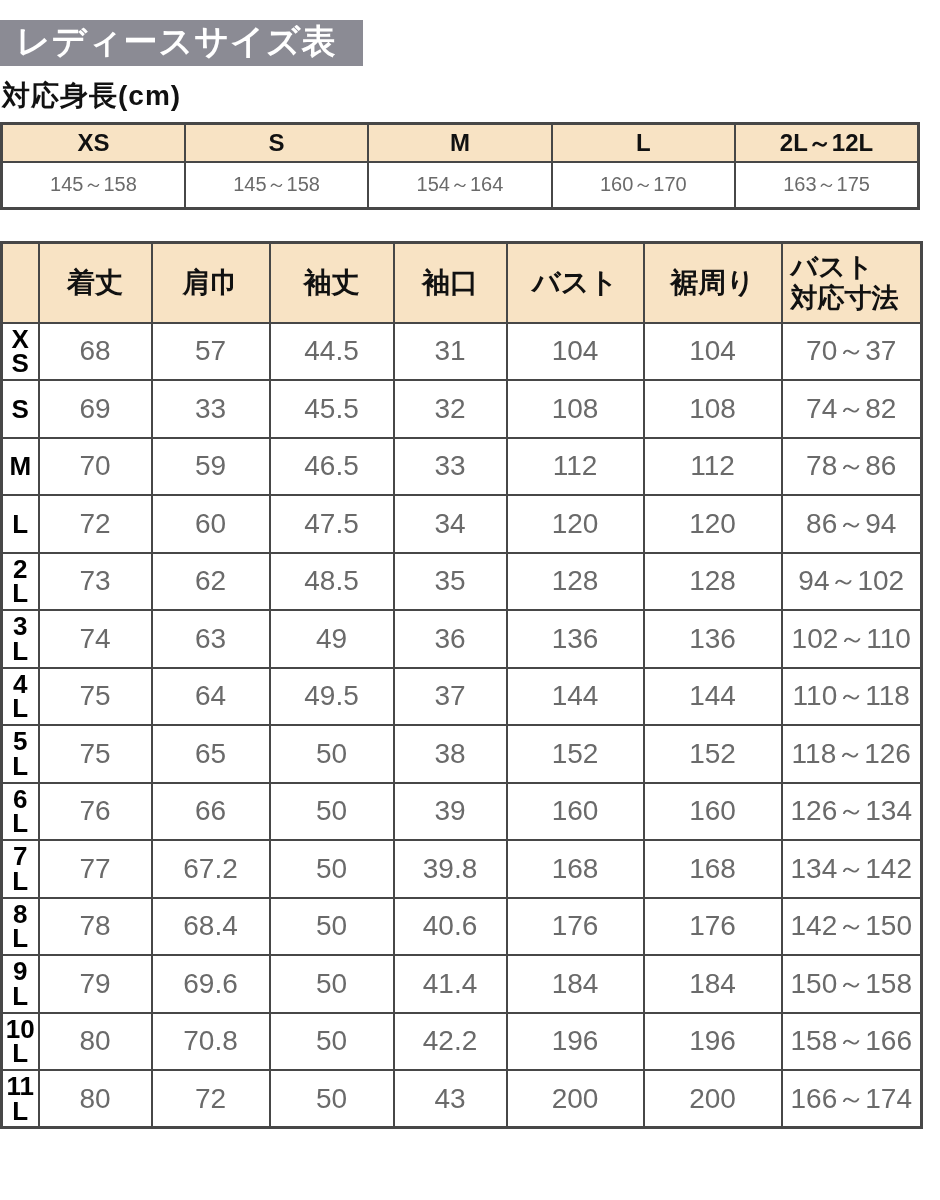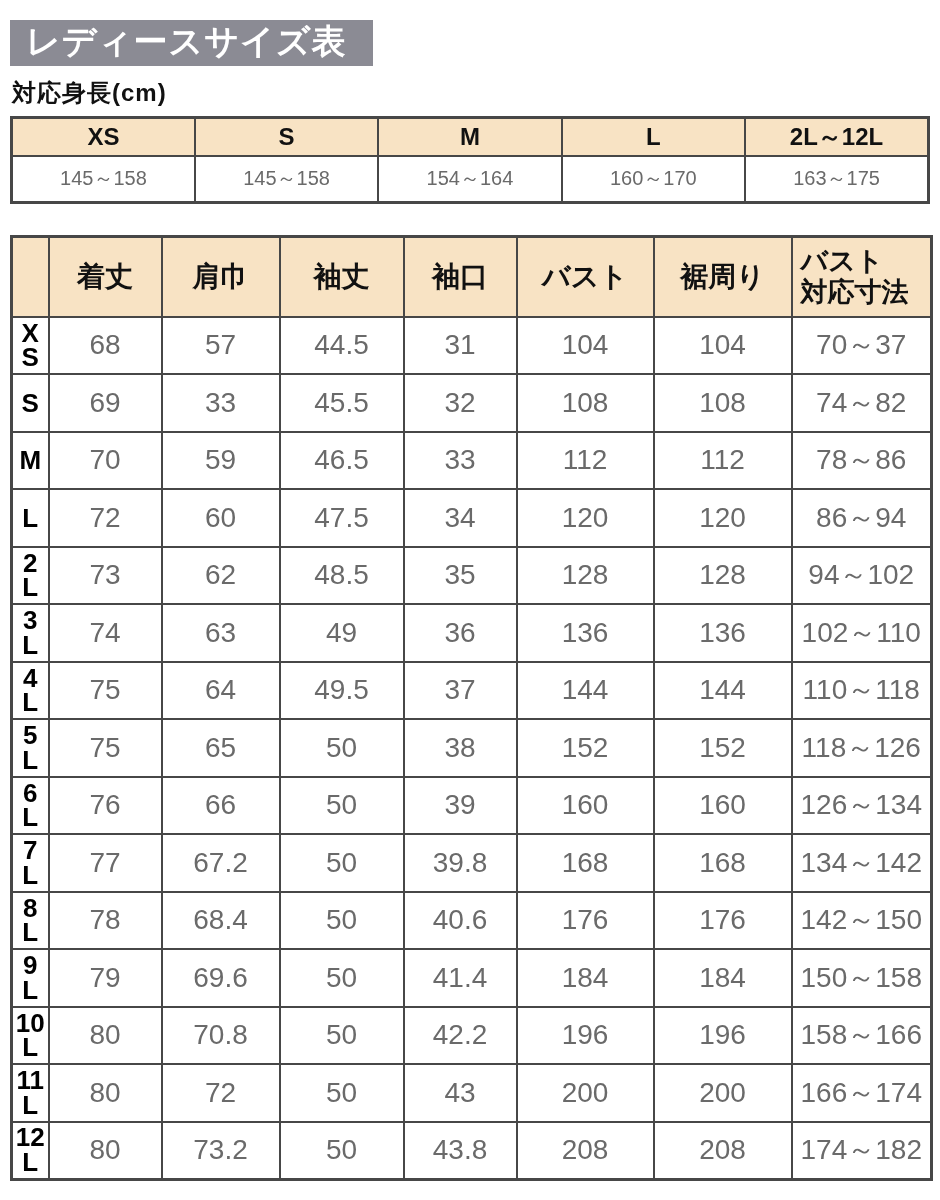--- a/index.html
+++ b/index.html
@@ -2,34 +2,34 @@
 <html lang="ja" style="--page-bg: #ffffff; --title-bg: #8b8b94; --header-bg: #f8e3c4; --border: #474747; --heading-text: #111111; --value-text: #6a6a6a;"><head>
 <meta charset="utf-8">
 <style>
   * { margin: 0; padding: 0; box-sizing: border-box; }
   html, body {
     width: 940px; height: 1200px;
     background: var(--page-bg, #ffffff);
     font-family: "Liberation Sans", "DejaVu Sans", sans-serif;
     overflow: hidden;
   }
-  .wrap { padding: 20px 10px 0 10px; }
+  .wrap { padding: 20px 10px 0 0; }
 
   .title-bar {
     display: inline-block;
     background: var(--title-bg, #8b8b94);
     color: #ffffff;
     font-size: 34px;
     font-weight: bold;
     line-height: 1.15;
     padding: 2px 26px 5px 16px;
     letter-spacing: 1px;
   }
   .subtitle {
-    font-size: 24px;
+    font-size: 28px;
     font-weight: bold;
     color: var(--heading-text, #111111);
     margin: 11px 0 7px 2px;
     letter-spacing: 1px;
   }
 
   table {
     border-collapse: collapse;
     width: 920px;
     table-layout: fixed;
@@ -284,27 +284,16 @@
           <th>11
 L</th>
           <td>80</td>
           <td>72</td>
           <td>50</td>
           <td>43</td>
           <td>200</td>
           <td>200</td>
           <td>166～174</td>
         </tr>
-        <tr>
-          <th>12
-L</th>
-          <td>80</td>
-          <td>73.2</td>
-          <td>50</td>
-          <td>43.8</td>
-          <td>208</td>
-          <td>208</td>
-          <td>174～182</td>
-        </tr>
       </tbody>
   </table>
 
 </div>
 
 </body></html>

